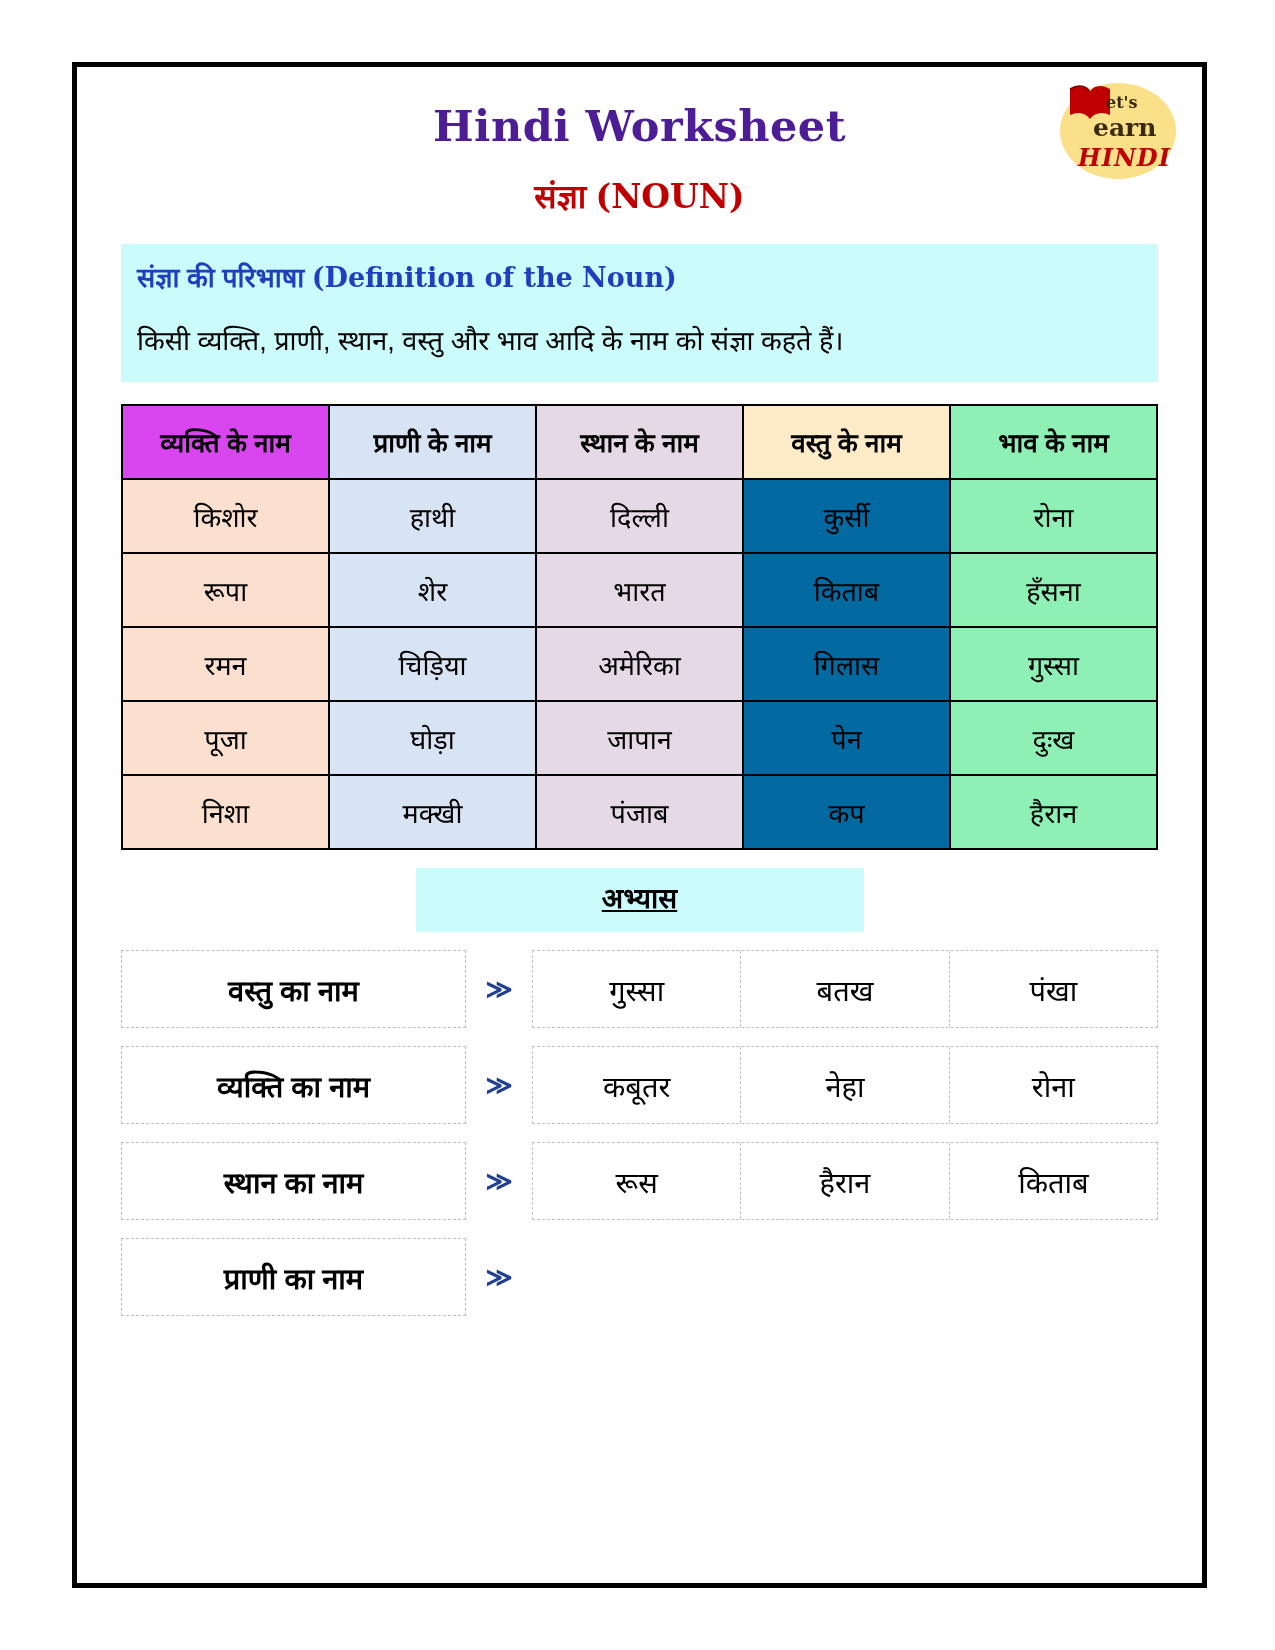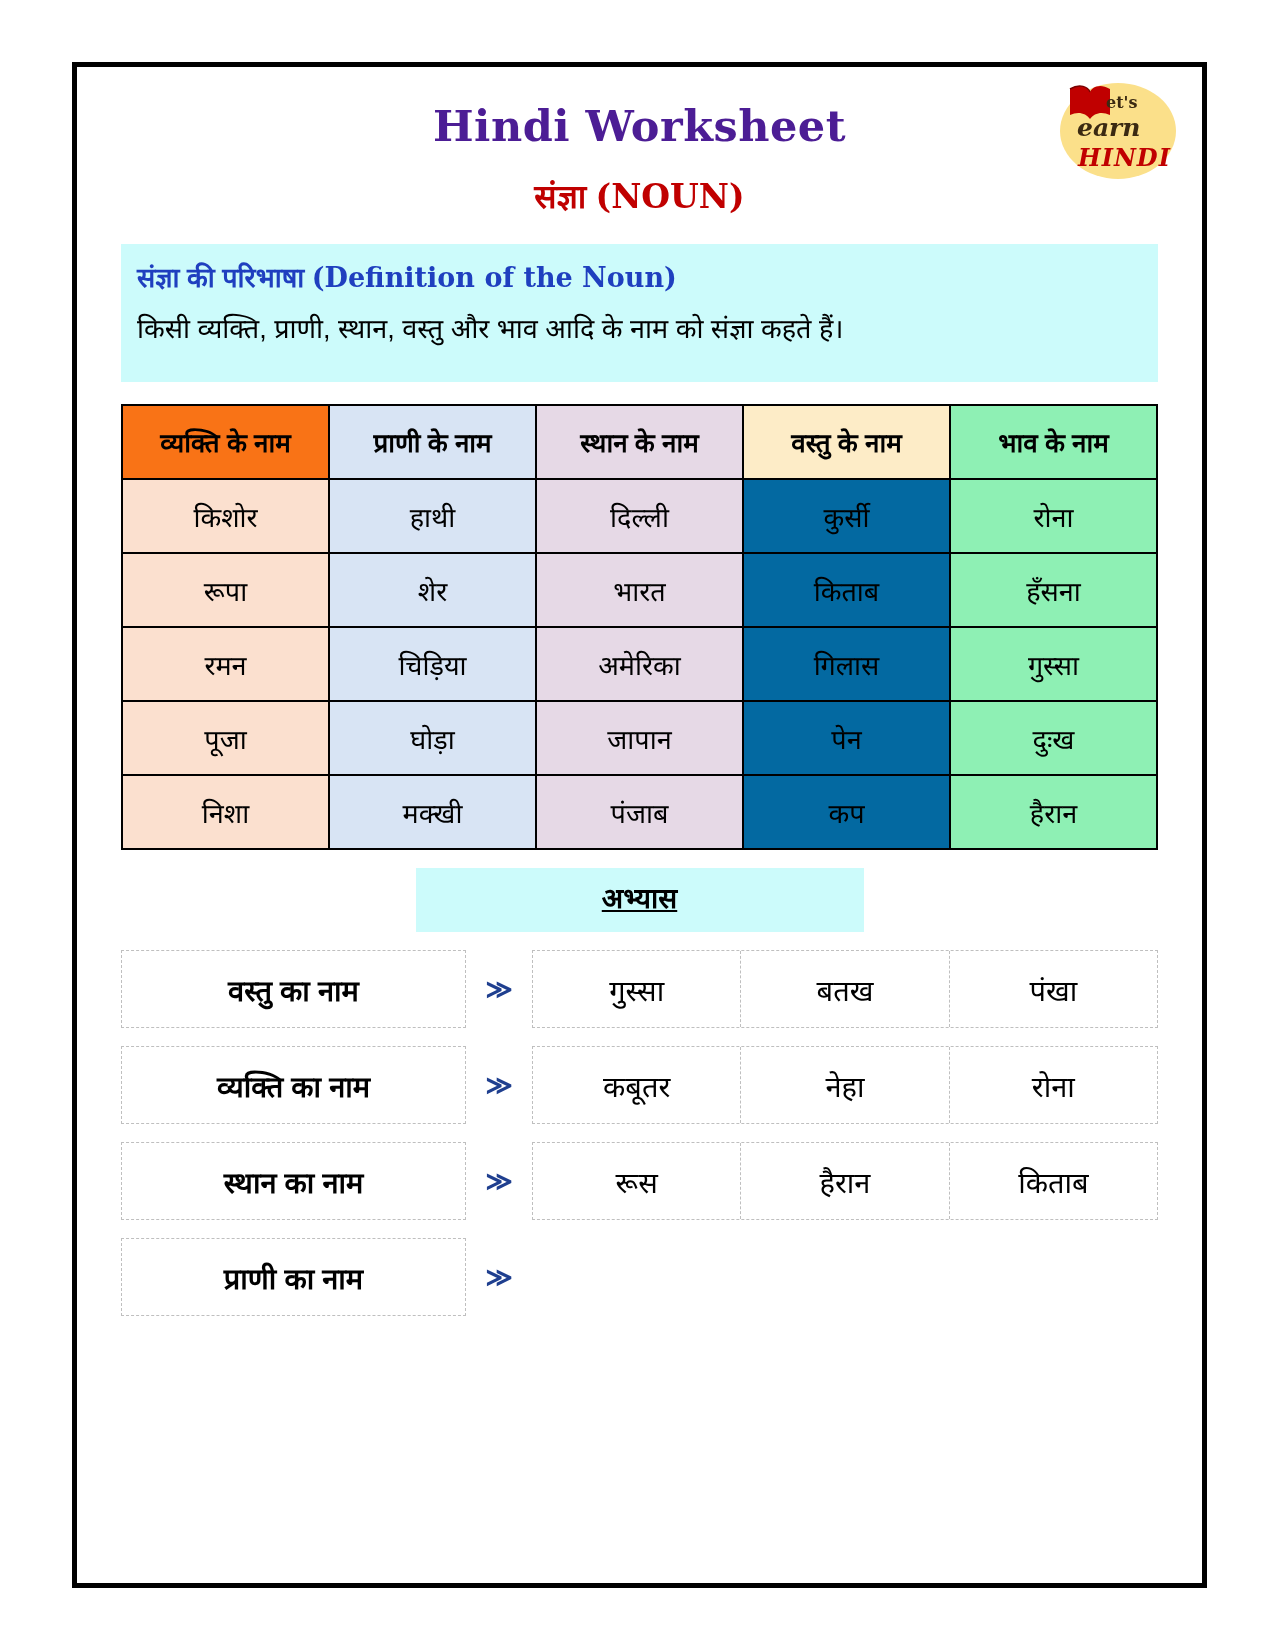--- a/index.html
+++ b/index.html
@@ -78,26 +78,25 @@
   .logo-text-lets {
     position: absolute;
     left: 54px; top: 16px;
     font-family: "DejaVu Serif", serif;
     font-size: 16px;
     font-weight: bold;
     color: #3b2a12;
   }
   .logo-text-learn {
     position: absolute;
-    left: 25px; top: 36px;
+    left: 41px; top: 36px;
     font-family: "DejaVu Serif", serif;
     font-size: 25px;
     font-weight: bold;
     color: #3b2a12;
-    font-style: italic;
   }
   .logo-text-hindi {
     position: absolute;
     left: 26px; top: 66px;
     font-family: "DejaVu Serif", serif;
     font-style: italic;
     font-size: 24px;
     font-weight: bold;
     color: #c00000;
     letter-spacing: 1px;
@@ -108,21 +107,21 @@
     margin: 26px 0 0 0;
     background: #ccfbfb;
     padding: 14px 16px 16px 16px;
     box-sizing: border-box;
     min-height: 138px;
   }
   .def-head {
     font-size: 27px;
     font-weight: bold;
     color: #1f3fbf;
-    margin-bottom: 14px;
+    margin-bottom: 26px;
   }
   .def-head .en { font-family: "DejaVu Serif", serif; }
   .def-body {
     font-size: 27px;
     color: #000;
   }
 
   
   table.words {
     margin-top: 22px;
@@ -139,21 +138,21 @@
   }
   table.words th {
     font-weight: bold;
     font-size: 26px;
   }
   .c0 { background: #fbe0cf; }
   .c1 { background: #d8e4f4; }
   .c2 { background: #e6d9e6; }
   .c3 { background: #0369a1; }
   .c4 { background: #8ef0b4; }
-  .h0 { background: #f97316; margin-top: 44px; }
+  .h0 { background: #d946ef; margin-top: 44px; }
   .h1 { background: #d8e4f4; }
   .h2 { background: #e6d9e6; margin-left: 32px; }
   .h3 { background: #fdecc7; }
   .h4 { background: #8ef0b4; }
 
   
   .practice-band {
     margin: 18px auto 0 auto;
     width: 448px;
     background: #ccfbfb;

